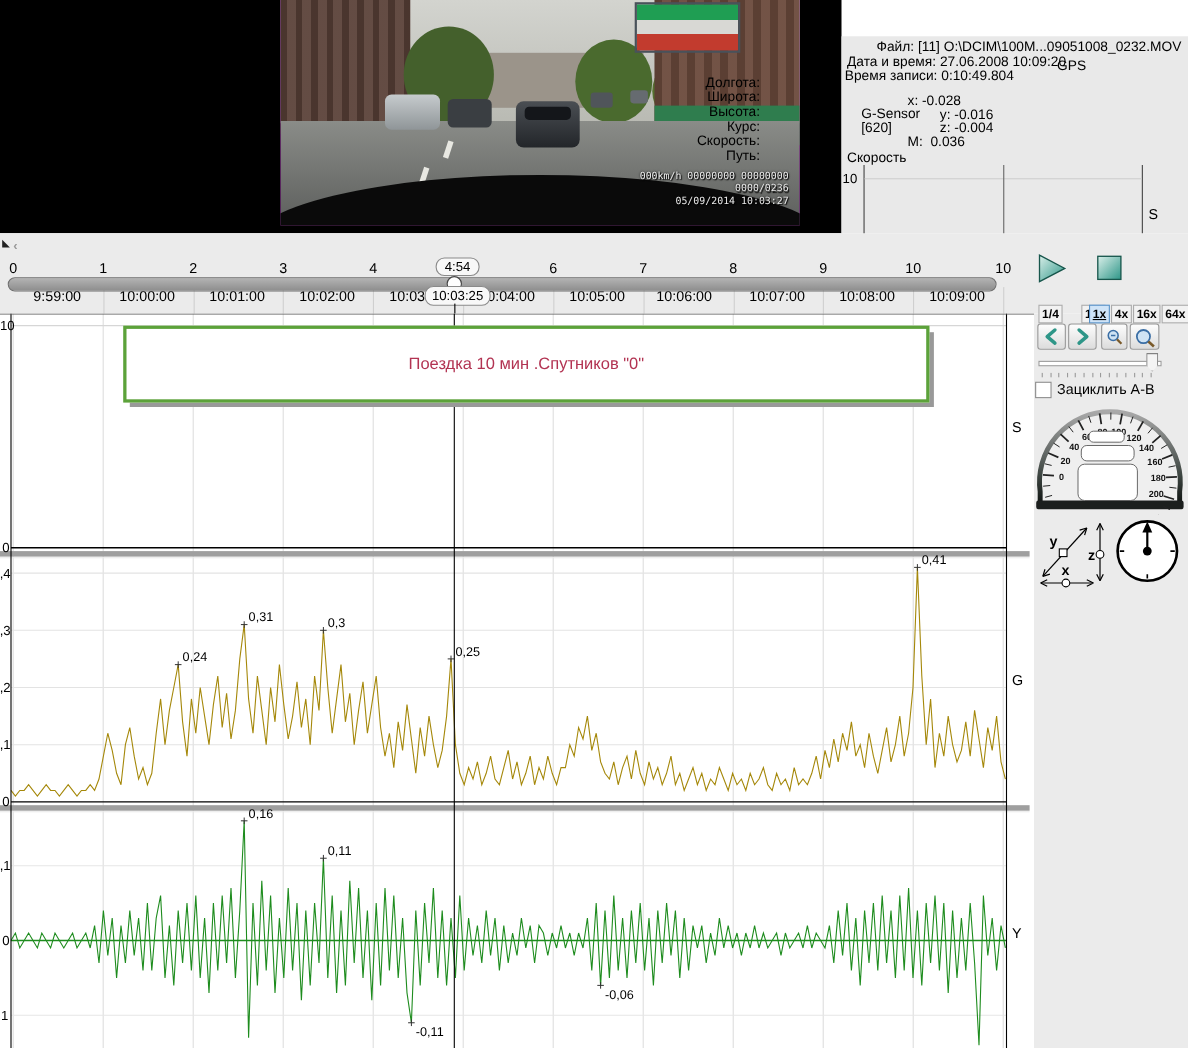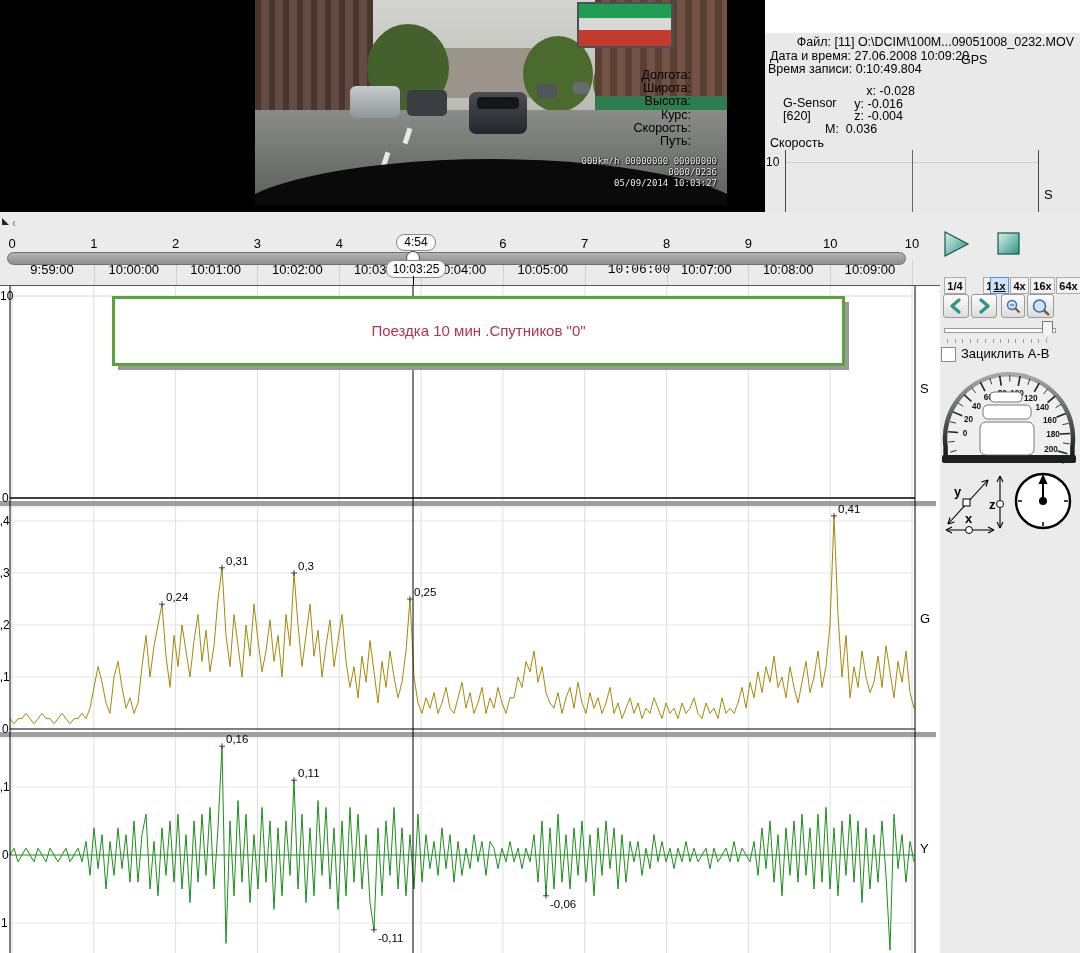--- a/index.html
+++ b/index.html
@@ -123,21 +123,21 @@
         <div style="position: absolute; right: 74px; top: 35px; text-align: right;">Долгота:</div>
         <div style="position: absolute; right: 74px; top: 48.2px; text-align: right;">Широта:</div>
         <div style="position: absolute; right: 74px; top: 61.4px; text-align: right;">Высота:</div>
         <div style="position: absolute; right: 74px; top: 74.6px; text-align: right;">Курс:</div>
         <div style="position: absolute; right: 74px; top: 87.8px; text-align: right;">Скорость:</div>
         <div style="position: absolute; right: 74px; top: 101px; ">Путь:</div>
       </div>
     <div style="left:18px;top:63px">G-Sensor</div>
     <div style="left:18px;top:76px">[620]</div>
     <div id="gsensor-values">
-        <div style="position: absolute; left: 72px; top: 51px; width: 78px; text-align: right; white-space: pre;">x: -0.028</div>
+        <div style="position: absolute; left: 60px; top: 51px; width: 78px; white-space: pre;">x: -0.028</div>
         <div style="position: absolute; left: 60px; top: 63.6px; width: 78px; text-align: right; white-space: pre;">y: -0.016</div>
         <div style="position: absolute; left: 60px; top: 76.2px; width: 78px; text-align: right; white-space: pre;">z: -0.004</div>
         <div style="position: absolute; left: 60px; top: 88.8px; width: 78px; text-align: left; white-space: pre;">M:  0.036</div>
       </div>
     <div style="left:5px;top:103px">Скорость</div>
   </div>
 
   <div class="abs mini-line" style="left:785px;top:150px;width:1px;height:79px"></div>
   <div class="abs mini-line" style="left:1038px;top:150px;width:1px;height:79px"></div>
   <div class="abs" style="left:786px;top:162px;width:252px;height:1px;background:#cfcfcf"></div>
@@ -177,21 +177,21 @@
         <div class="tl-num" style="left: 912.02px;">10</div>
       </div>
     <div id="tl-times">
         <div class="tl-time" style="left: 52px;">9:59:00</div>
         <div class="tl-time" style="left: 133.8px;">10:00:00</div>
         <div class="tl-time" style="left: 215.6px;">10:01:00</div>
         <div class="tl-time" style="left: 297.4px;">10:02:00</div>
         <div class="tl-time" style="left: 379.2px;">10:03:00</div>
         <div class="tl-time" style="left: 461px;">10:04:00</div>
         <div class="tl-time" style="left: 542.8px;">10:05:00</div>
-        <div class="tl-time" style="left: 639px; font-family: Liberation Mono, monospace;">10:06:00</div>
+        <div class="tl-time" style="left: 622px;">10:06:00</div>
         <div class="tl-time" style="left: 706.4px;">10:07:00</div>
         <div class="tl-time" style="left: 788.2px;">10:08:00</div>
         <div class="tl-time" style="left: 870px;">10:09:00</div>
       </div>
     <div id="tl-slider"></div>
     <div id="tl-thumb"></div>
     <div class="bubble" id="bubble-top">4:54</div>
     <div class="bubble" id="bubble-bottom">10:03:25</div>
     <div id="tl-cursor-tick"></div>
   </div>

